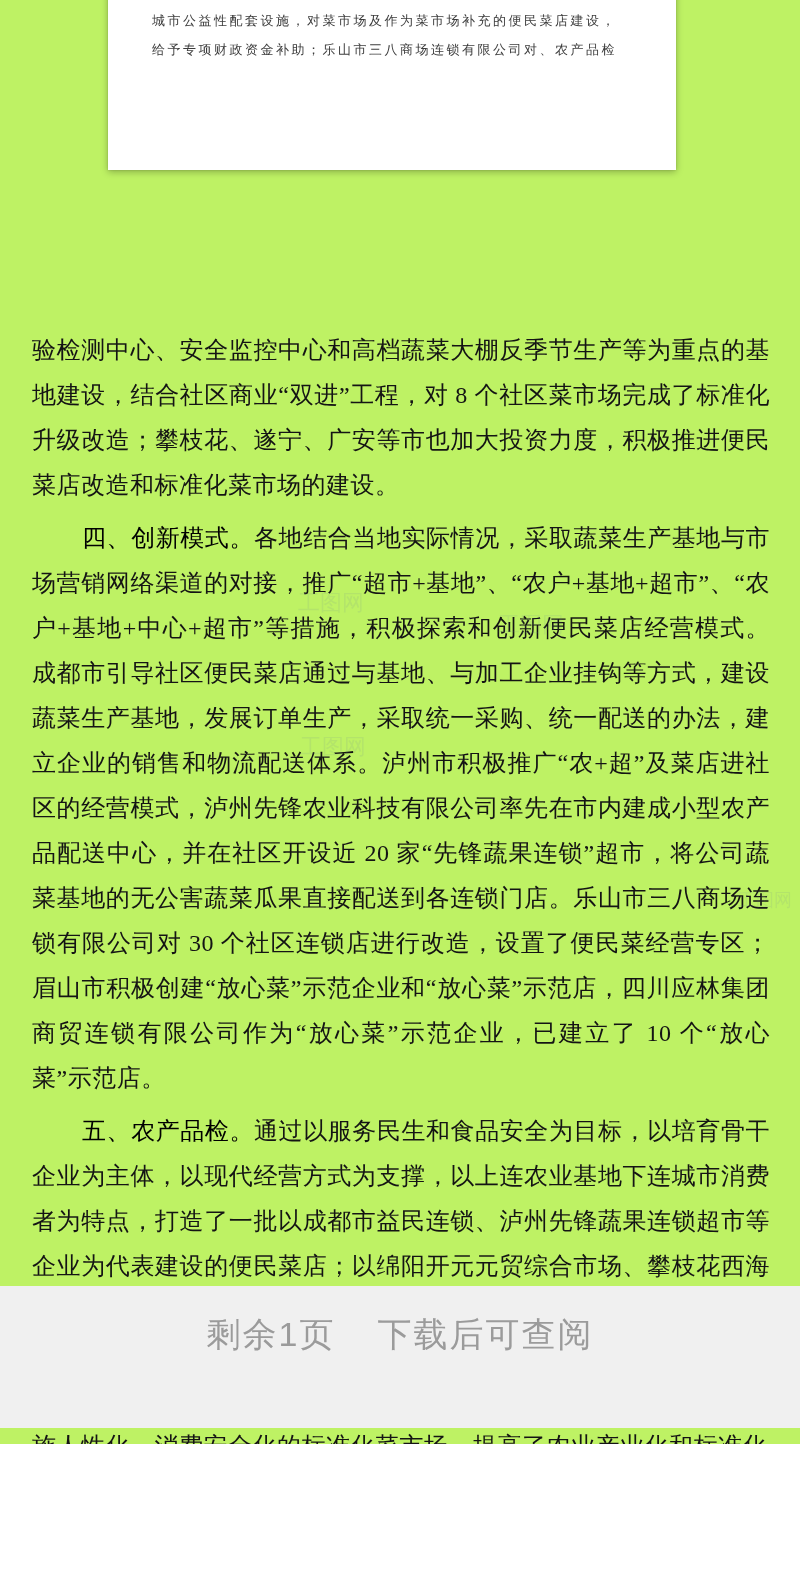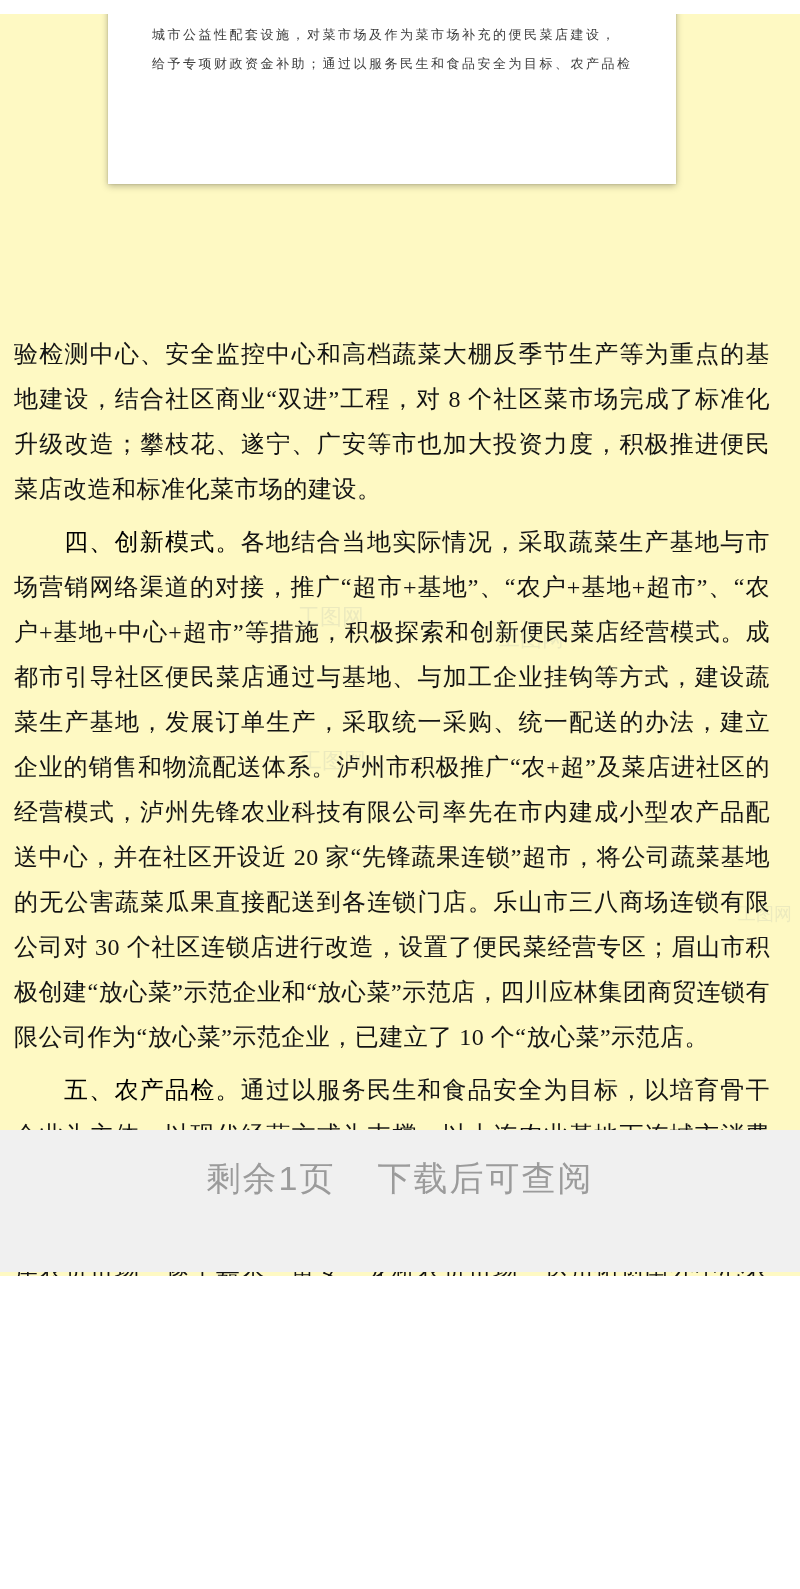--- a/index.html
+++ b/index.html
@@ -2,24 +2,24 @@
 <html><head>
 <meta charset="utf-8">
 <style>
   * { margin: 0; padding: 0; box-sizing: border-box; }
   html, body { background: #ffffff; }
   body { font-family: "Liberation Serif", serif; }
 
   .screen {
     position: relative;
     width: 800px;
-    height: 1262px;
-    background: #fef9c3;
+    height: 1444px;
+    background: #bef264;
     overflow: hidden;
-    margin: 14px auto;
+    margin: 0 auto;
   }
 
   
   .prev-page-card {
     position: absolute;
     top: -12px;
     left: 108px;
     width: 568px;
     height: 182px;
     background: #ffffff;
@@ -31,24 +31,24 @@
     line-height: 29px;
     letter-spacing: 2.5px;
     color: #3c3c3c;
     font-family: "Liberation Serif", serif;
     white-space: nowrap;
   }
 
   
   .current-page {
     position: absolute;
-    top: 170px;
+    top: 180px;
     left: 0;
     width: 800px;
-    padding: 148px 30px 0 14px;
+    padding: 148px 30px 0 32px;
     background: transparent;
   }
   .para {
     font-size: 24px;
     line-height: 45px;
     color: #141414;
     text-align: justify;
     letter-spacing: 0.5px;
     margin-bottom: 8px;
     font-family: "Liberation Serif", serif;
@@ -68,21 +68,21 @@
   .wm-1 { top: 588px;  left: 298px; }
   .wm-2 { top: 732px;  left: 300px; }
   .wm-3 { top: 610px;  left: 498px; }
   .wm-4 { top: 888px;  left: 738px; font-size: 18px; }
   .wm-5 { top: 1556px; left: 748px; font-size: 16px; color: rgba(110,130,155,0.18); }
 
   
   .footer-bar {
     position: absolute;
     left: 0;
-    bottom: 4px;
+    bottom: 16px;
     width: 800px;
     height: 142px;
     background: #f0f0f0;
     text-align: center;
     padding-top: 26px;
   }
   .footer-text {
     font-family: "Liberation Sans", sans-serif;
     font-size: 34px;
     color: #9b9b9b;
@@ -90,21 +90,21 @@
   }
   .footer-text .gap { display: inline-block; width: 42px; }
 </style>
 </head>
 <body>
 
 <div class="screen">
 
   <div class="prev-page-card">
     <p class="prev-line">城市公益性配套设施，对菜市场及作为菜市场补充的便民菜店建设，</p>
-    <p class="prev-line">给予专项财政资金补助；通过以服务民生和食品安全为目标、农产品检</p>
+    <p class="prev-line">给予专项财政资金补助；乐山市三八商场连锁有限公司对、农产品检</p>
   </div>
 
   <div class="current-page">
     <div id="doc-body">
         <p class="para">验检测中心、安全监控中心和高档蔬菜大棚反季节生产等为重点的基地建设，结合社区商业“双进”工程，对 8 个社区菜市场完成了标准化升级改造；攀枝花、遂宁、广安等市也加大投资力度，积极推进便民菜店改造和标准化菜市场的建设。</p>
         <p class="para indent"><strong>四、创新模式。</strong>各地结合当地实际情况，采取蔬菜生产基地与市场营销网络渠道的对接，推广“超市+基地”、“农户+基地+超市”、“农户+基地+中心+超市”等措施，积极探索和创新便民菜店经营模式。成都市引导社区便民菜店通过与基地、与加工企业挂钩等方式，建设蔬菜生产基地，发展订单生产，采取统一采购、统一配送的办法，建立企业的销售和物流配送体系。泸州市积极推广“农+超”及菜店进社区的经营模式，泸州先锋农业科技有限公司率先在市内建成小型农产品配送中心，并在社区开设近 20 家“先锋蔬果连锁”超市，将公司蔬菜基地的无公害蔬菜瓜果直接配送到各连锁门店。乐山市三八商场连锁有限公司对 30 个社区连锁店进行改造，设置了便民菜经营专区；眉山市积极创建“放心菜”示范企业和“放心菜”示范店，四川应林集团商贸连锁有限公司作为“放心菜”示范企业，已建立了 10 个“放心菜”示范店。</p>
         <p class="para indent"><strong>五、农产品检。</strong>通过以服务民生和食品安全为目标，以培育骨干企业为主体，以现代经营方式为支撑，以上连农业基地下连城市消费者为特点，打造了一批以成都市益民连锁、泸州先锋蔬果连锁超市等企业为代表建设的便民菜店；以绵阳开元元贸综合市场、攀枝花西海岸农贸市场、遂宁嘉禾、富安、龙桥农贸市场、达州拓创南外中心农贸超市、内江桐梓小区农贸市场、广安万盛农贸市场等为代表的环境整洁化、布局合理化、价格大众化、商品品牌化、量器具统一化、设施人性化、消费安全化的标准化菜市场，提高了农业产业化和标准化</p>
       </div>
   </div>
 

